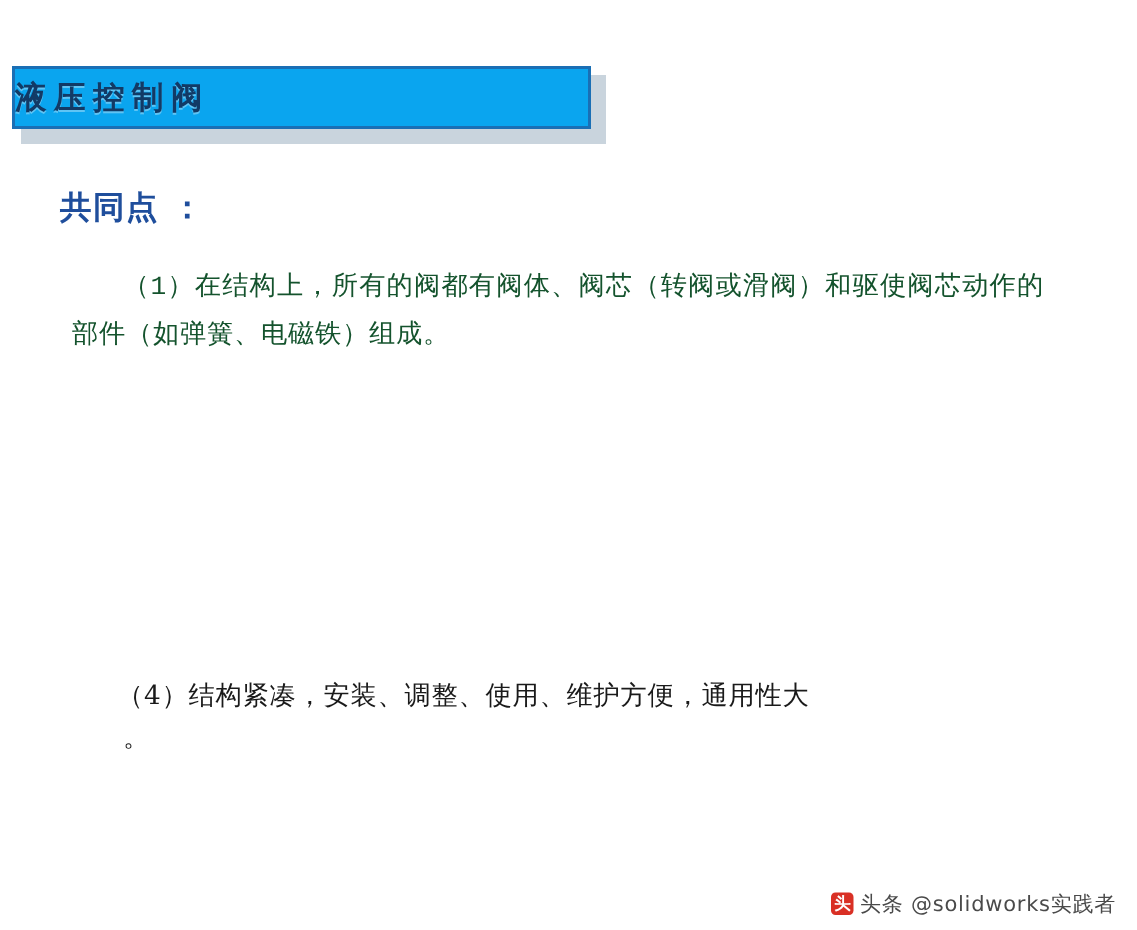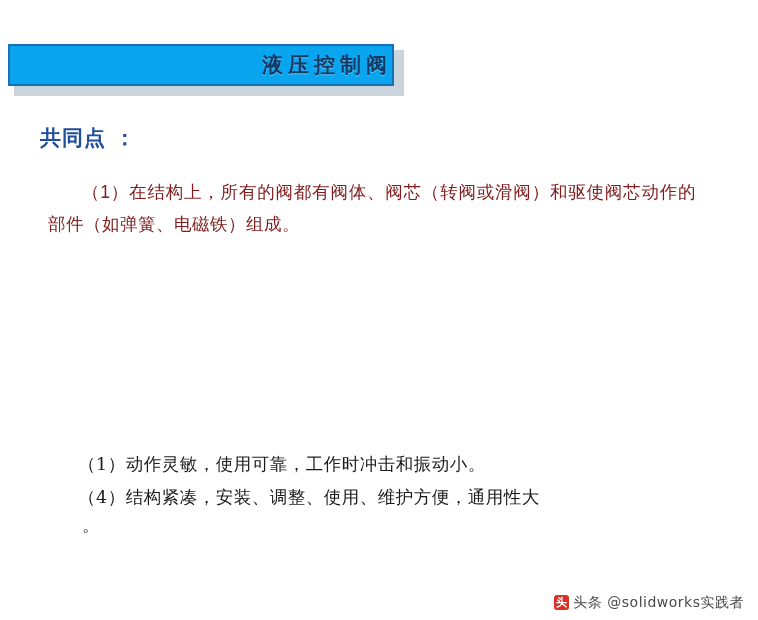--- a/index.html
+++ b/index.html
@@ -42,21 +42,21 @@
     position: absolute;
     left: 0;
     top: 0;
     width: 386px;
     height: 42px;
     background: #0aa5ef;
     border: 2px solid #1a6fb5;
     box-sizing: border-box;
     display: flex;
     align-items: center;
-    justify-content: flex-end;
+    justify-content: flex-start;
   }
   .title-text {
     color: #123a66;
     font-family: "DejaVu Sans", sans-serif;
     font-size: 21px;
     font-weight: bold;
     letter-spacing: 5px;
     text-shadow: 0 1px 0 rgba(255,255,255,0.35);
   }
 
@@ -69,22 +69,22 @@
     font-size: 21px;
     letter-spacing: 1px;
     white-space: nowrap;
   }
   #heading-common { left: 40px; top: 124px; }
   #heading-requirements { left: 16px; top: 388px; }
 
   
   .para {
     position: absolute;
-    color: #7f1d1d;
-    font-family: Liberation Sans, sans-serif;
+    color: #14532d;
+    font-family: Liberation Mono, monospace;
     font-size: 17.5px;
     line-height: 32px;
     letter-spacing: 0.5px;
     width: 660px;
     text-indent: 34px;
     text-align: justify;
   }
   #para-1 { left: 48px; top: 176px; width: 648px; }
   #para-2 { left: 48px; top: 262px; width: 648px; }
 
@@ -149,21 +149,20 @@
     </div>
   </div>
 
   <div class="heading" id="heading-common">共同点 ：</div>
 
   <div class="para" id="para-1">（1）在结构上，所有的阀都有阀体、阀芯（转阀或滑阀）和驱使阀芯动作的部件（如弹簧、电磁铁）组成。</div>
 
 
 
   <div class="req-list">
-    <div class="req-item">（1）动作灵敏，使用可靠，工作时冲击和振动小。</div>
     <div class="req-item">（4）结构紧凑，安装、调整、使用、维护方便，通用性大</div>
     <div class="req-tail">。</div>
   </div>
 
   <div class="watermark">
     <span class="wm-icon">头</span><span>头条 @solidworks实践者</span>
   </div>
 
 </div>
 

